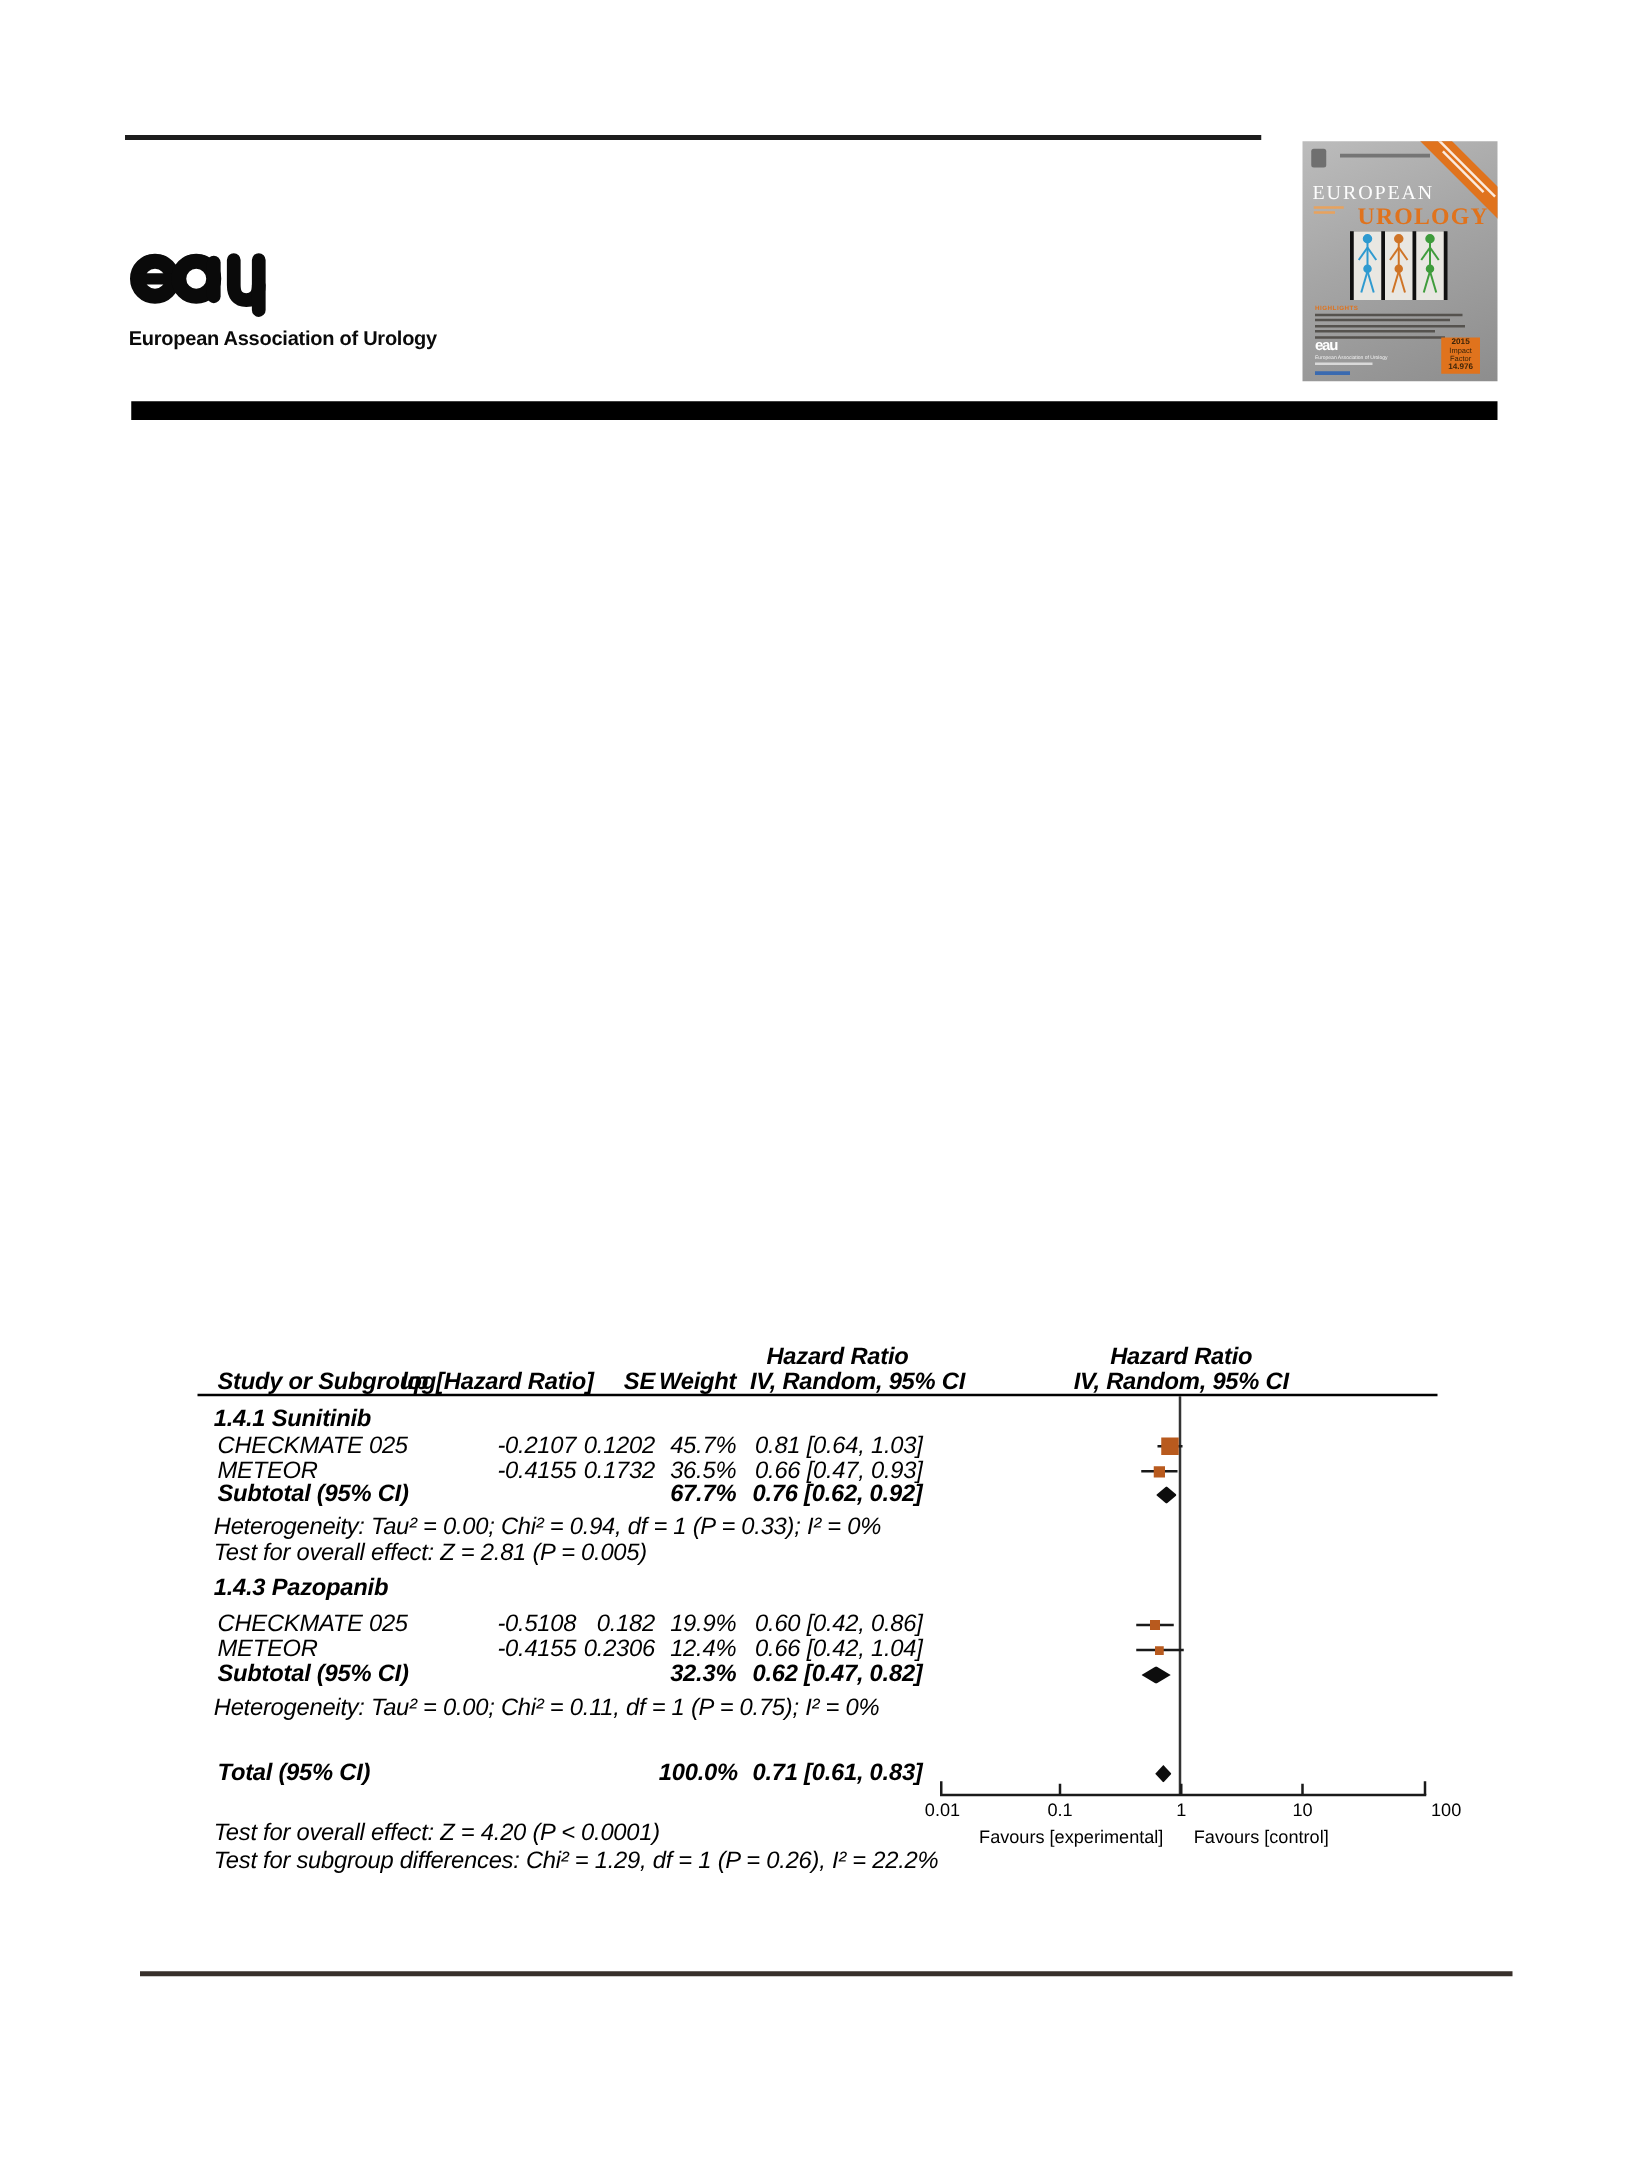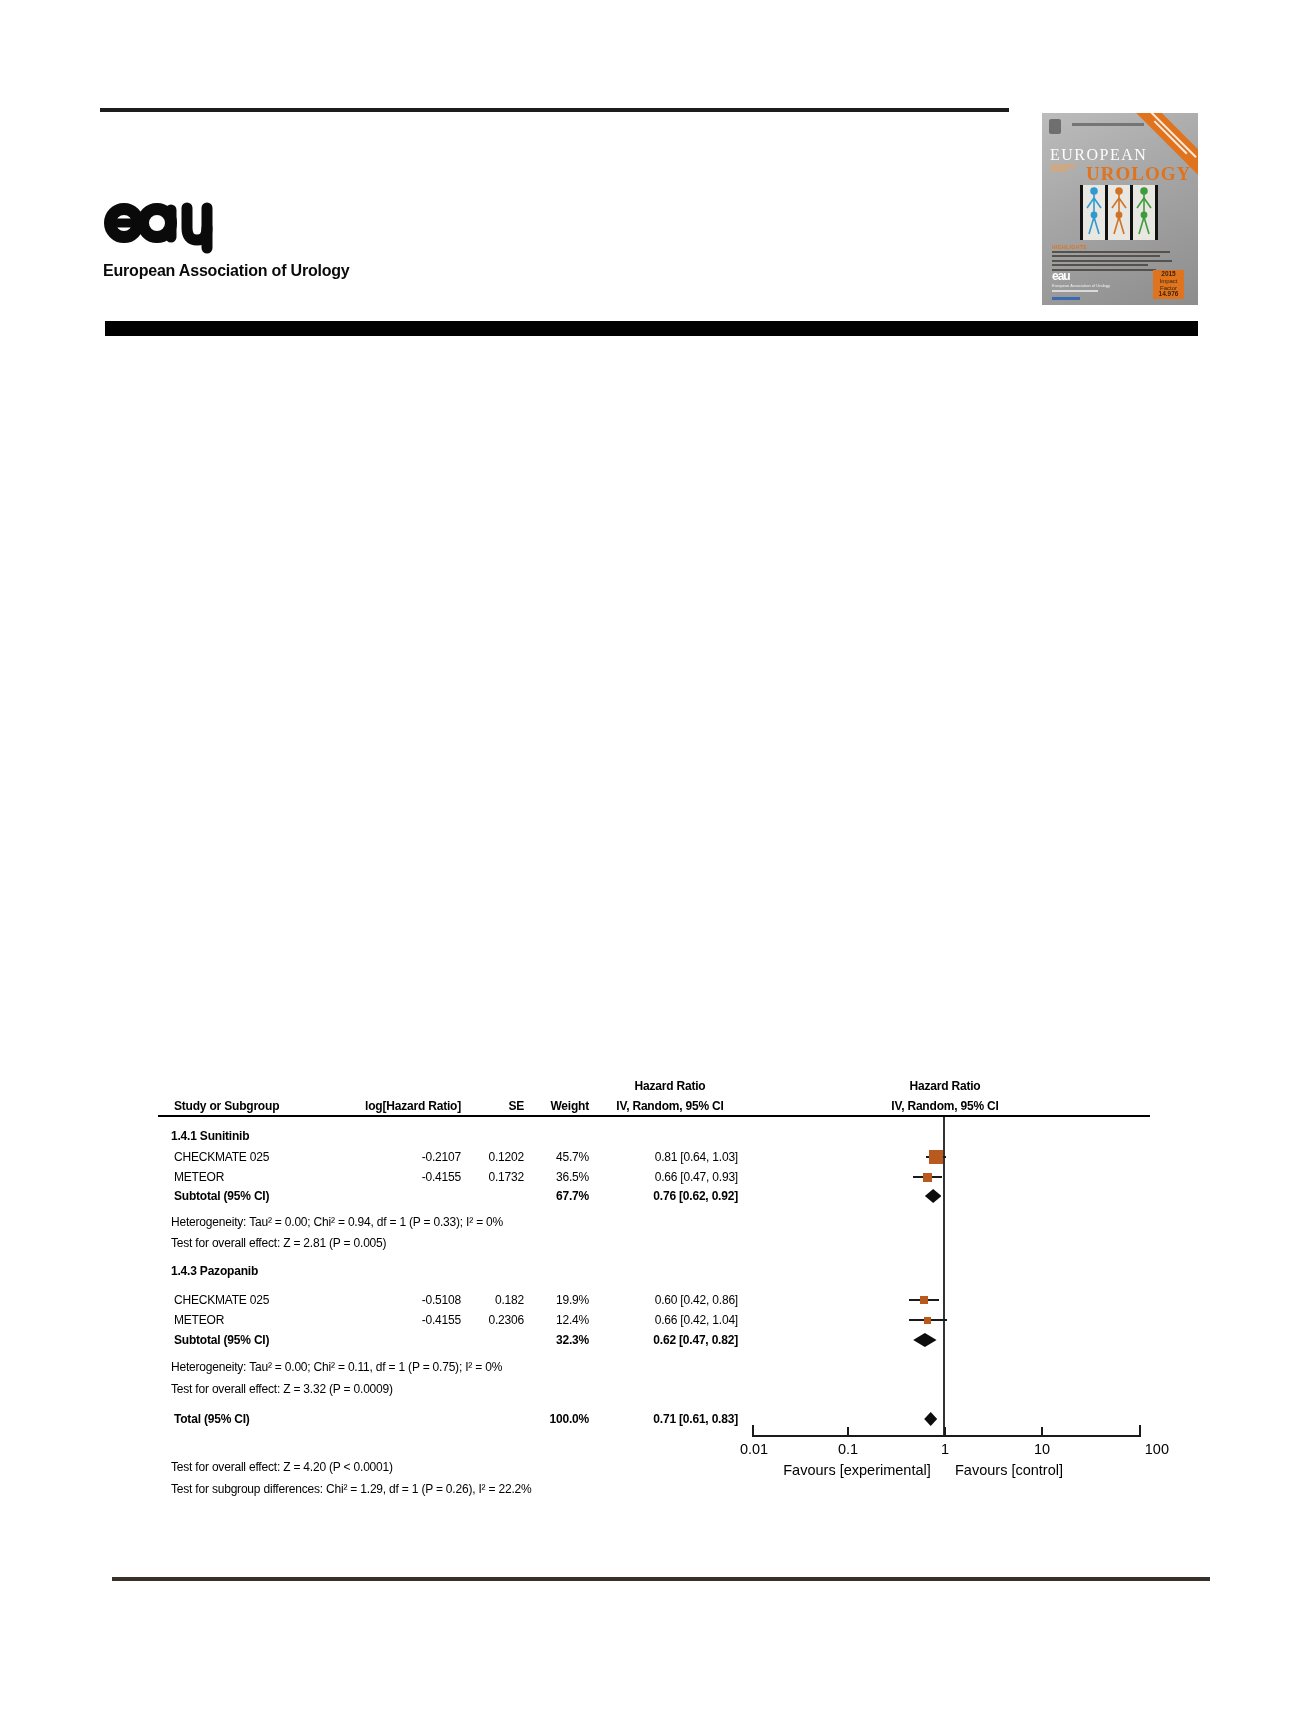--- a/index.html
+++ b/index.html
@@ -32,21 +32,21 @@
   .cover-eau{position:absolute;left:10px;top:156px;color:#fff;font-weight:bold;font-size:12px;letter-spacing:-1px;}
   .cover-pub{position:absolute;left:10px;top:170px;font-size:4px;color:#f2f2f2;white-space:nowrap;}
   .pub-lines i{display:block;height:2px;background:#d9d9d9;margin-top:2px;}
   .social-bar{position:absolute;left:10px;top:184px;width:28px;height:3px;background:#3a6ab0;}
   .impact{position:absolute;left:111px;top:157px;width:31px;height:29px;background:#e0731d;
           display:flex;flex-direction:column;align-items:center;justify-content:center;line-height:6.8px;
           font-size:6px;color:#3c2409;text-align:center;}
   .impact b{font-size:6.5px;}
   
   .forest{position:absolute;inset:0;}
-  .frow{position:absolute;height:20px;line-height:20px;font-size:12px;letter-spacing:-0.2px;white-space:nowrap;}
+  .frow{position:absolute;height:20px;line-height:20px;font-size:19px;letter-spacing:-0.2px;white-space:nowrap;font-style:italic;}
   .cell{position:absolute;top:0;height:20px;}
   .r{text-align:right;}
   .c{text-align:center;}
   .b{font-weight:bold;}
   .c-study{left:174px;width:158px;}
   .c-loghr{left:321px;width:140px;}
   .c-se{left:466px;width:58px;}
   .c-wt{left:527px;width:62px;}
   .c-ci{left:592px;width:146px;}
   .c-wide{left:171px;width:540px;}
@@ -248,23 +248,20 @@
       <span class="cell c-study b">Subtotal (95% CI)</span>
       <span class="cell c-wt r b">32.3%</span>
       <span class="cell c-ci r b">0.62 [0.47, 0.82]</span>
     </div>
     <div class="marker" style="top:1330px;">
         <i class="diamond" style="left:913.2px;width:23.4px;background:#0d0d0d"></i>
       </div>
     <div class="frow" style="top:1357px;left:0;width:100%;">
       <span class="cell c-wide">Heterogeneity: Tau² = 0.00; Chi² = 0.11, df = 1 (P = 0.75); I² = 0%</span>
     </div>
-    <div class="frow" style="top:1379px;left:0;width:100%;">
-      <span class="cell c-wide">Test for overall effect: Z = 3.32 (P = 0.0009)</span>
-    </div>
 
     <div class="frow" style="top:1409px;left:0;width:100%;">
       <span class="cell c-study b">Total (95% CI)</span>
       <span class="cell c-wt r b">100.0%</span>
       <span class="cell c-ci r b">0.71 [0.61, 0.83]</span>
     </div>
     <div class="marker" style="top:1409px;">
         <i class="diamond" style="left:924.2px;width:13.0px;background:#0d0d0d"></i>
       </div>
     <div class="frow" style="top:1457px;left:0;width:100%;">

